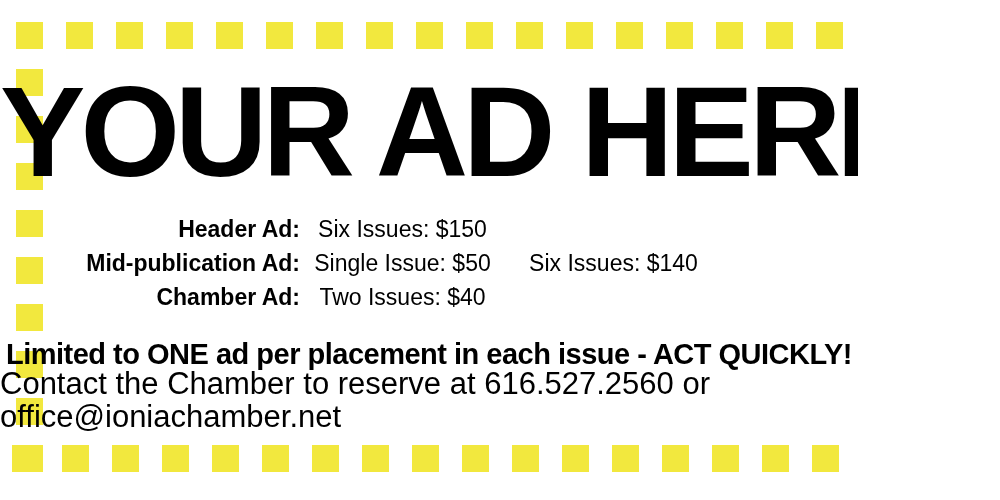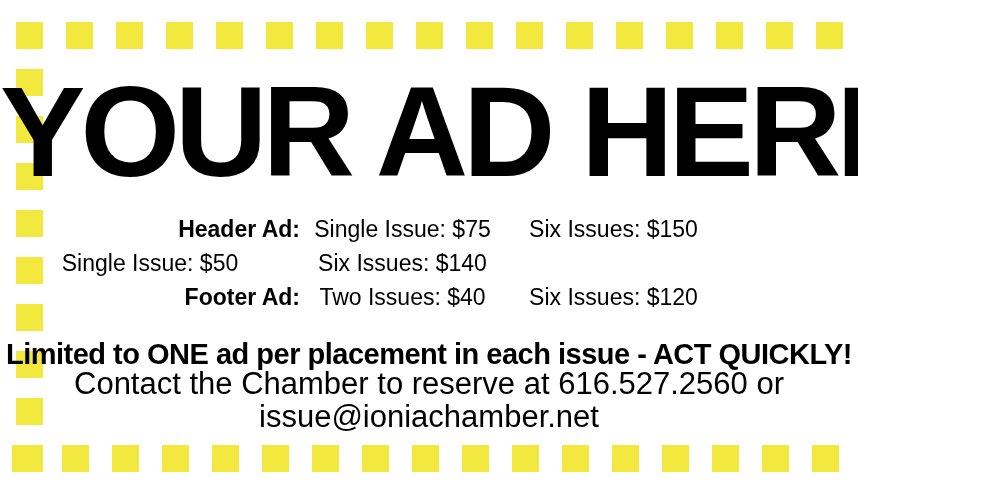--- a/index.html
+++ b/index.html
@@ -69,55 +69,54 @@
     left: 0; right: 0; top: 338px;
     text-align: center;
     font-size: 29px;
     font-weight: 700;
     letter-spacing: -0.5px;
     white-space: nowrap;
   }
   .contact {
     position: absolute;
     left: 0; right: 0; top: 367px;
-    text-align: center;
+    text-align: left;
     font-size: 31px;
     line-height: 33px;
     font-weight: 400;
   }
 </style>
 </head>
 <body>
 
 <div class="canvas">
 
   <div class="b-strip b-top"></div>
   <div class="b-strip b-bottom"></div>
   <div class="b-strip b-left"></div>
   <div class="b-strip b-right"></div>
 
   <div class="title">YOUR AD HERE</div>
 
   <div class="pricing">
     <div class="p-row">
       <div class="p-label">Header Ad:</div>
-      <div class="p-single">Single Issue: $75</div>
       <div class="p-six">Six Issues: $150</div>
     </div>
     <div class="p-row">
+      <div class="p-label">Mid-publication Ad:</div>
       <div class="p-single">Single Issue: $50</div>
       <div class="p-six">Six Issues: $140</div>
     </div>
     <div class="p-row">
-      <div class="p-label">Footer Ad:</div>
+      <div class="p-label">Chamber Ad:</div>
       <div class="p-two">Two Issues: $40</div>
-      <div class="p-six">Six Issues: $120</div>
     </div>
   </div>
 
   <div class="notice">Limited to ONE ad per placement in each issue - ACT QUICKLY!</div>
 
   <div class="contact">
     <div>Contact the Chamber to reserve at 616.527.2560 or</div>
-    <div>issue@ioniachamber.net</div>
+    <div>office@ioniachamber.net</div>
   </div>
 
 </div>
 
 </body></html>

